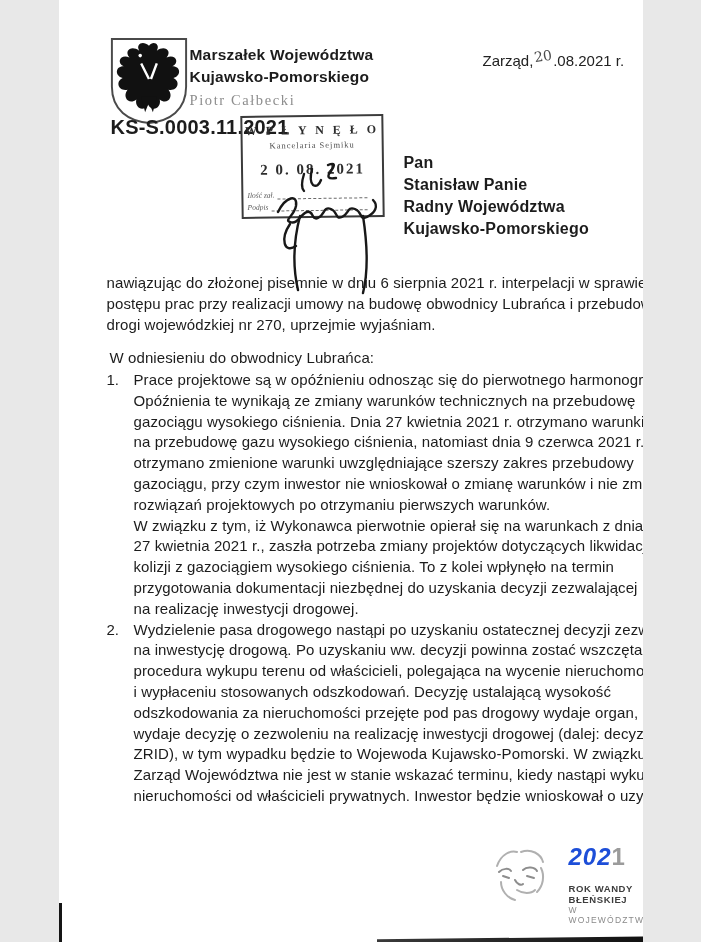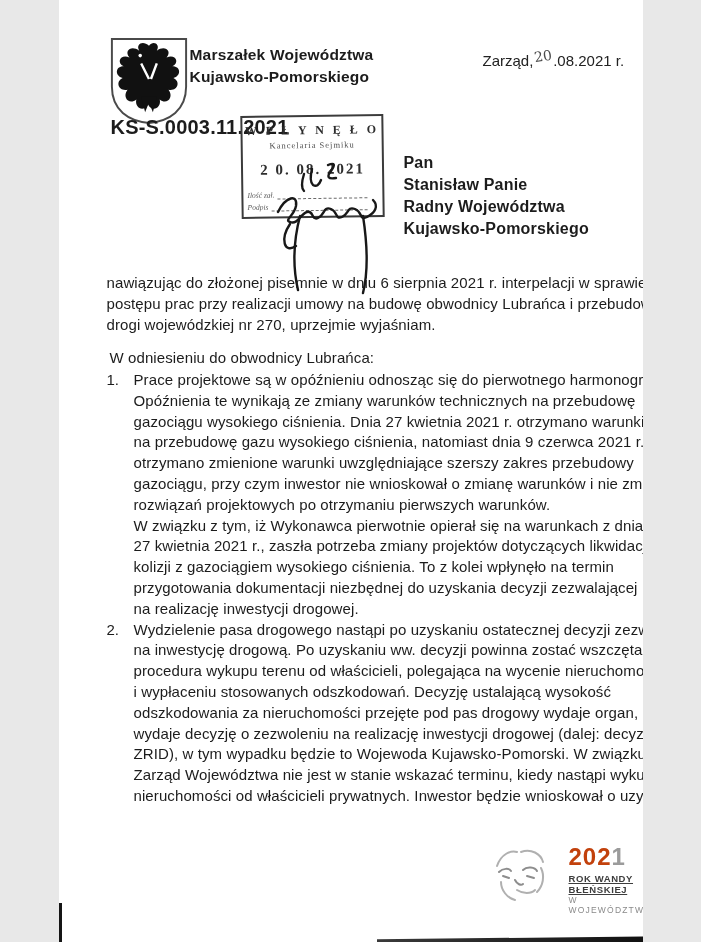--- a/index.html
+++ b/index.html
@@ -48,23 +48,23 @@
   .intro{left:48px;top:273px;}
   .heading{left:51px;top:348px;}
   .list{left:48px;top:370px;width:648px;}
   .list-item{display:flex;}
   .list-num{width:27px;flex:0 0 27px;font-size:15px;line-height:20.8px;}
 
   
   .portrait{left:428px;top:846px;width:68px;height:58px;}
   .footer-text{left:510px;top:844px;}
   .year{font-size:24px;font-weight:700;letter-spacing:1px;line-height:26px;}
-  .year-dark{color:#c2410c;}
+  .year-dark{color:#1d4ed8;font-style:italic;}
   .year-light{color:#9b9b9b;font-weight:600;}
-  .camp1{font-size:9.5px;font-weight:700;color:#3d3d3d;letter-spacing:.6px;margin-top:3px;text-decoration:underline;}
+  .camp1{font-size:9.5px;font-weight:700;color:#3d3d3d;letter-spacing:.6px;margin-top:13px;}
   .camp2{font-size:8.5px;color:#8a8a8a;letter-spacing:1.2px;margin-top:0;}
 
   
   .edge-bottom{left:318px;top:935px;width:383px;height:7px;
     background:linear-gradient(to right,#3a3a3a,#000);
     clip-path:polygon(0 60%,100% 5%,100% 100%,0 100%);}
   .edge-left{left:0;top:903px;width:3px;height:39px;background:#151515;}
   .edge-topright{left:618px;top:0;width:83px;height:3px;background:#969696;}
 </style>
 </head>
@@ -81,20 +81,21 @@
                C66,15 58,9 50,15 C54,8 46,4 42,10 Z" fill="#111111"></path>
       <path d="M34,62 L38,78 L42,68 L46,78 L50,62" fill="#111111"></path>
       <path d="M34,28 L42,44 M50,28 L44,44" stroke="#ffffff" stroke-width="2.5" fill="none"></path>
       <circle cx="33" cy="20" r="1.8" fill="#ffffff"></circle>
     </svg>
   </div>
 
   <div class="abs sender">
     <div class="sender-title pre">Marszałek Województwa
 Kujawsko-Pomorskiego</div>
+    <div class="sender-name">Piotr Całbecki</div>
   </div>
 
   <div class="abs dateline"><span>Zarząd,</span><span class="hand-day">20</span><span>.08.2021 r.</span></div>
 
   <div class="abs refnum">KS-S.0003.11.2021</div>
 
   <div class="abs stamp">
     <div class="stamp-title">W P Ł Y N Ę Ł O</div>
     <div class="stamp-office">Kancelaria Sejmiku</div>
     <div class="stamp-date">2 0.  08.  2021</div>

